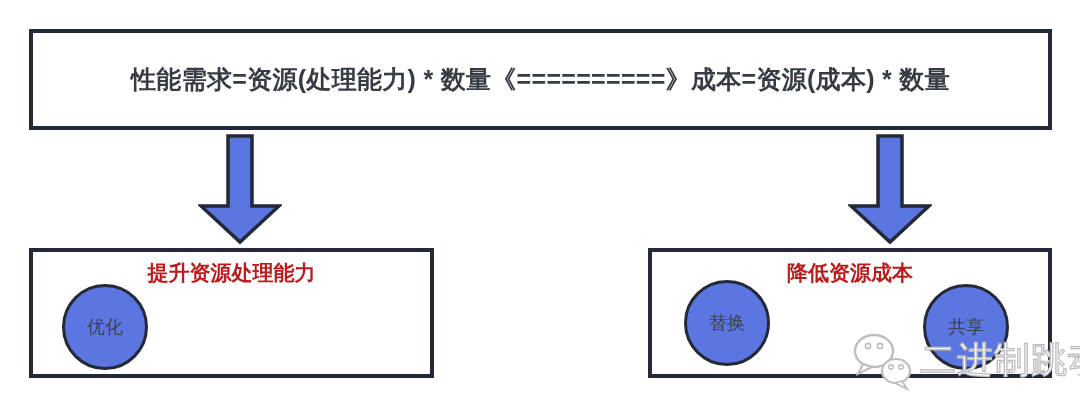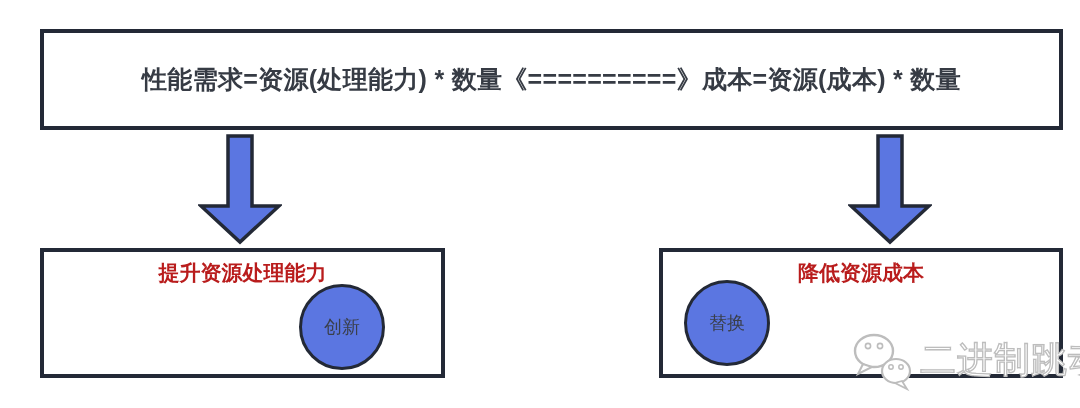--- a/index.html
+++ b/index.html
@@ -13,21 +13,20 @@
     height: 408px;
     background: #ffffff;
     overflow: hidden;
     font-family: "Liberation Sans", "DejaVu Sans", sans-serif;
   }
   .box {
     position: absolute;
     background: #ffffff;
     border: 4px solid #232936;
     box-sizing: border-box;
-    margin-left: 11px;
   }
   .formula-box {
     left: 29px;
     top: 29px;
     width: 1023px;
     height: 101px;
     display: flex;
     align-items: center;
     justify-content: center;
   }
@@ -121,25 +120,28 @@
   </div>
 
   <div class="box branch-box branch-box-left">
     <div class="branch-title">提升资源处理能力</div>
   </div>
 
   <div class="box branch-box branch-box-right">
     <div class="branch-title">降低资源成本</div>
   </div>
 
-  <div class="node node-chuangxin">
-    <span>创新</span>
+  <div class="node node-youhua">
+    <span>优化</span>
   </div>
   <div class="node node-tihuan">
     <span>替换</span>
+  </div>
+  <div class="node node-gongxiang">
+    <span>共享</span>
   </div>
 
   <div class="watermark">
     <svg width="64" height="64" viewBox="0 0 64 64">
 
       <ellipse cx="24" cy="23" rx="19" ry="16" fill="#ffffff" stroke="#bdbdbd" stroke-width="2.4"></ellipse>
       <path d="M13,36 L8,46 L22,39 Z" fill="#ffffff" stroke="#bdbdbd" stroke-width="2"></path>
       <circle cx="18" cy="18" r="2.6" fill="#ffffff" stroke="#bdbdbd" stroke-width="1.6"></circle>
       <circle cx="30" cy="18" r="2.6" fill="#ffffff" stroke="#bdbdbd" stroke-width="1.6"></circle>
 

